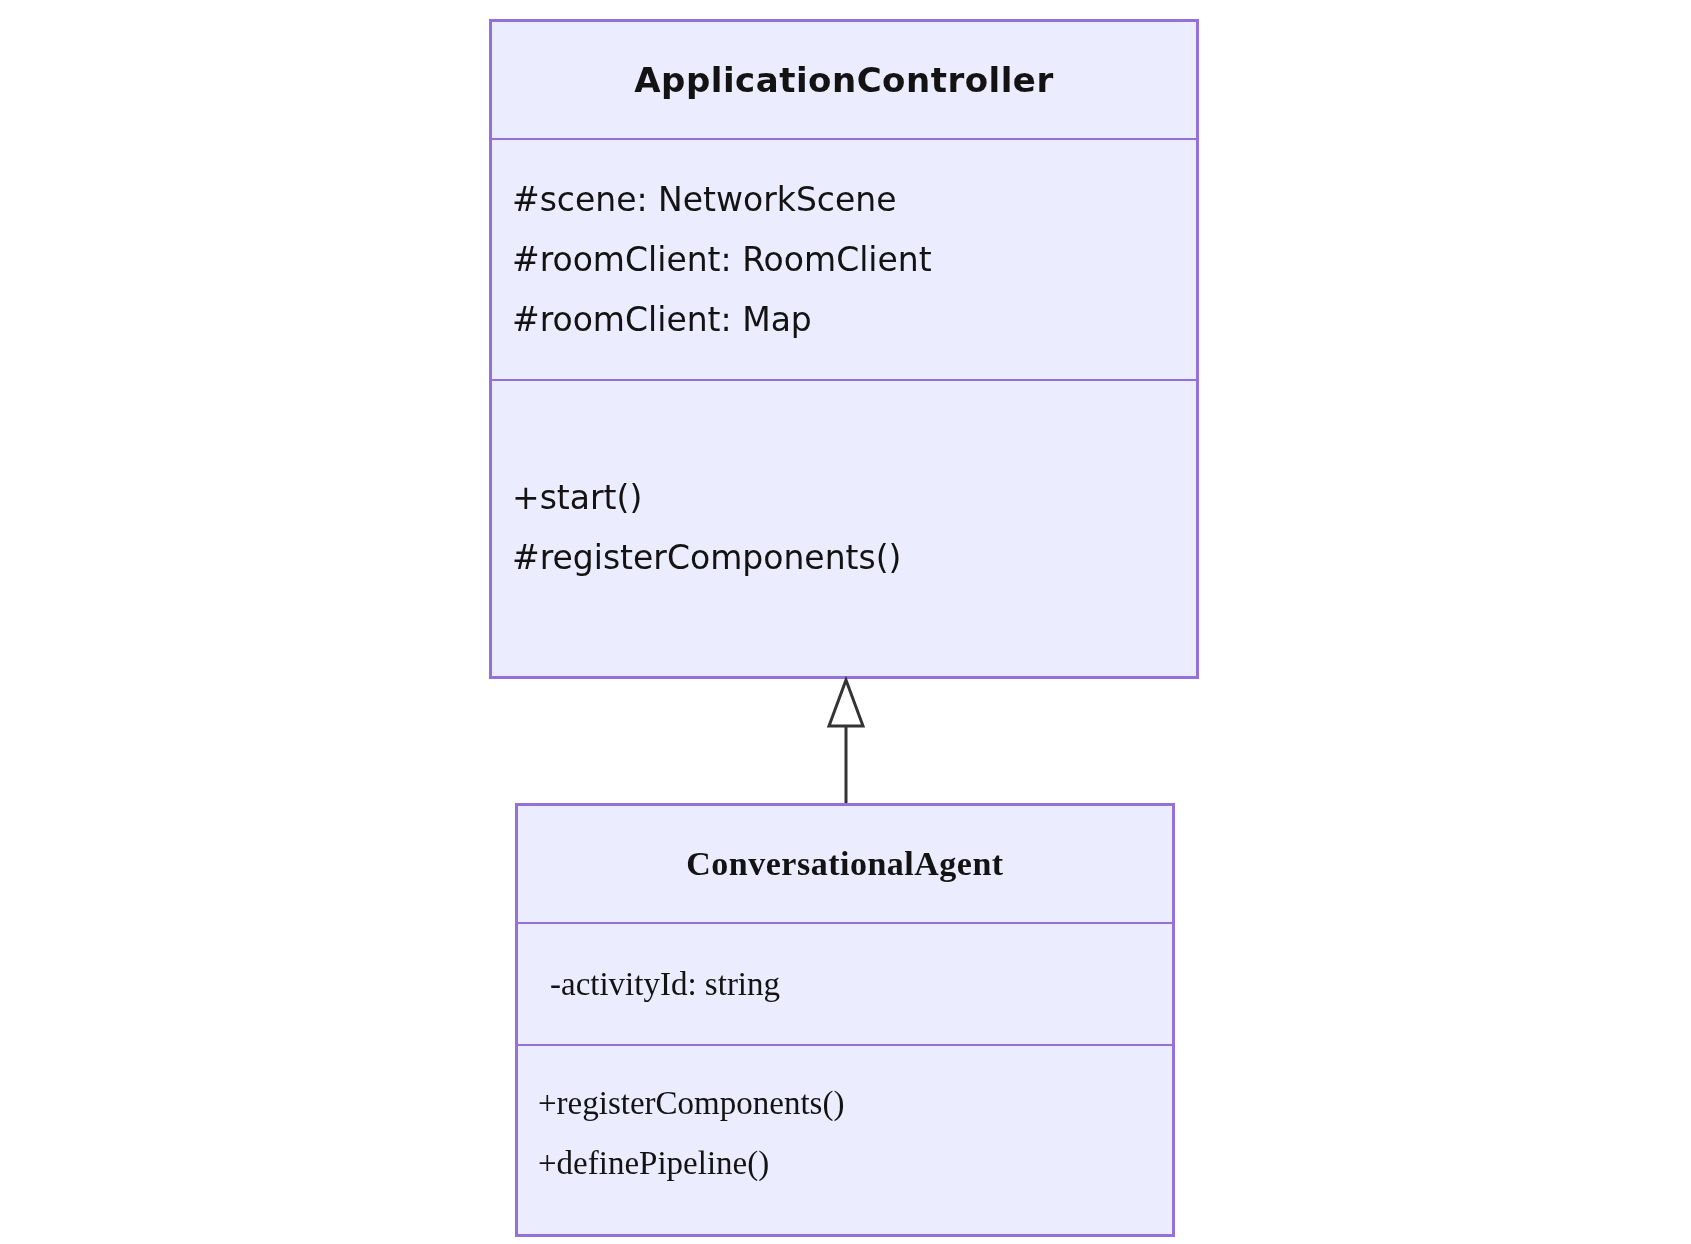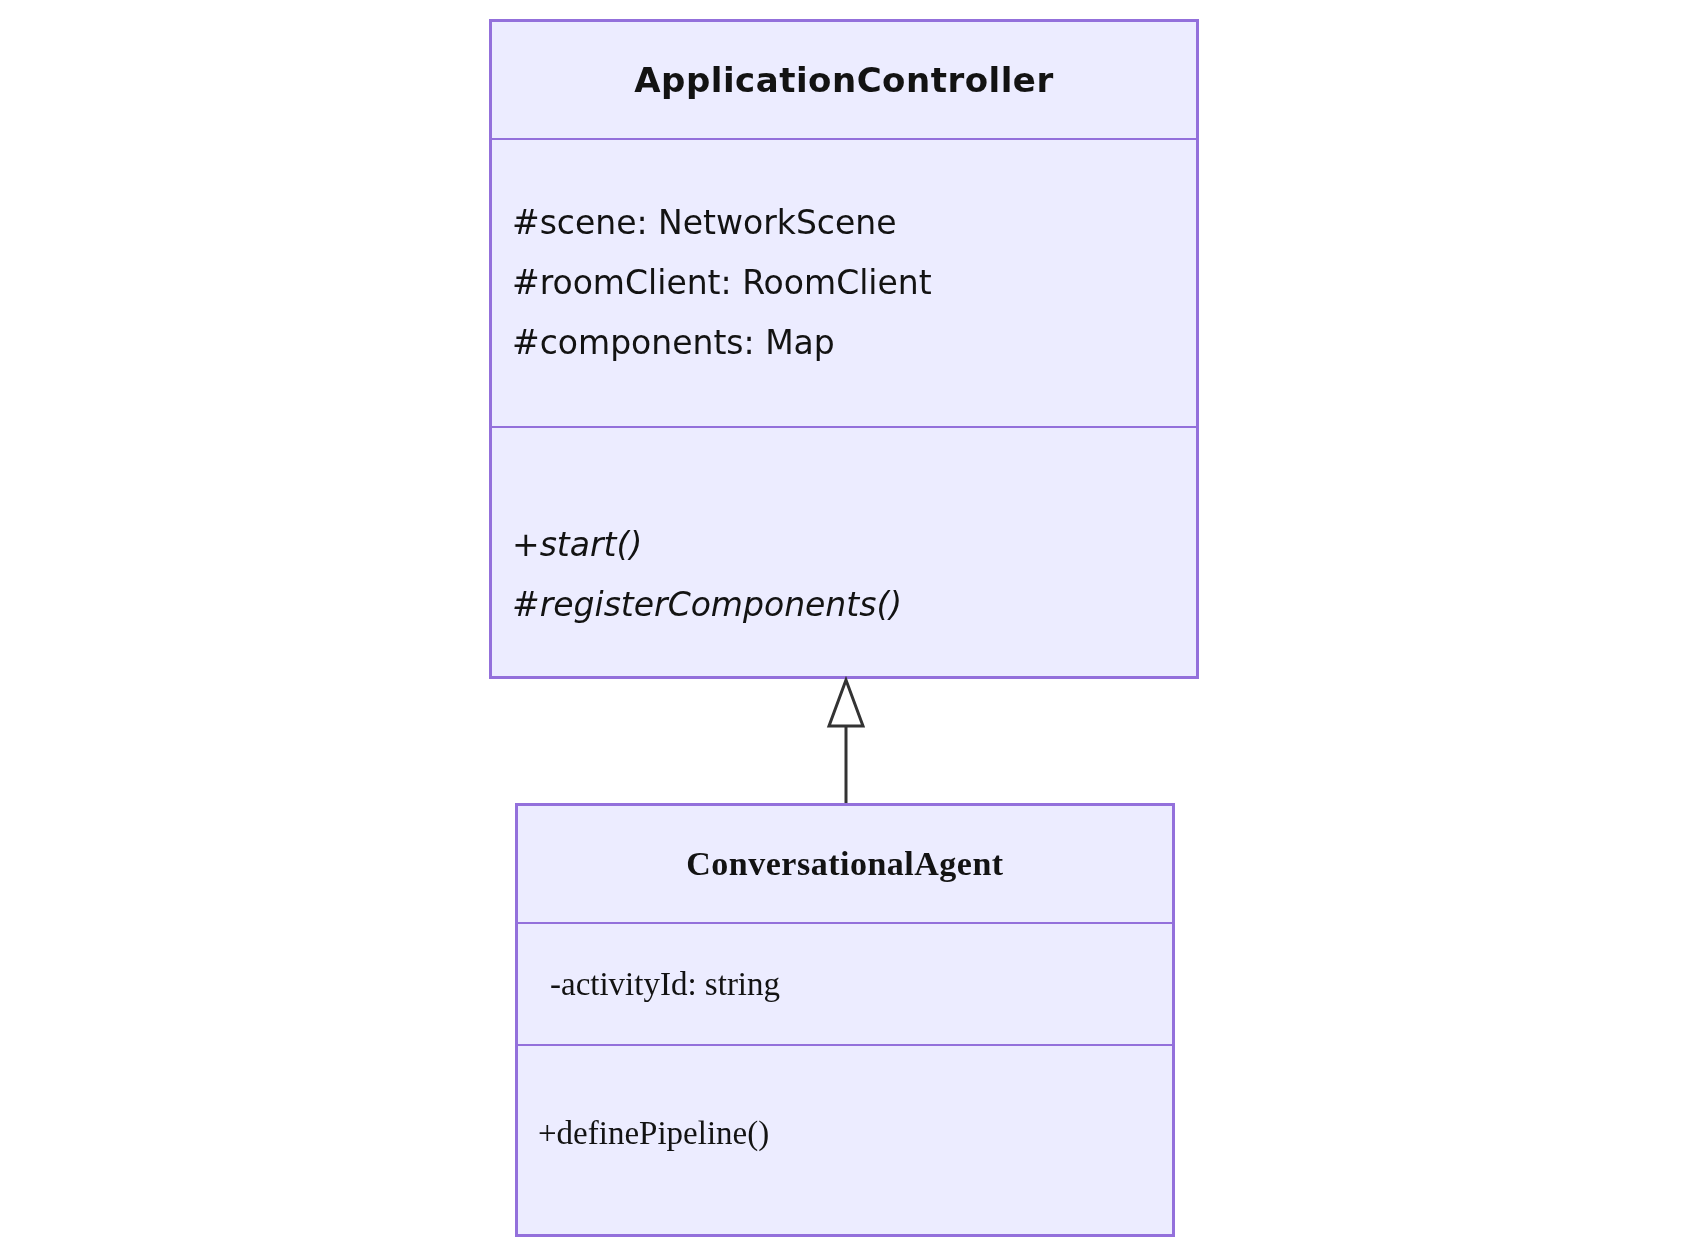--- a/index.html
+++ b/index.html
@@ -45,22 +45,22 @@
     letter-spacing: 0.5px;
   }
   .class-section {
     box-sizing: border-box;
     border-top: 2px solid var(--node_border, #9370DB);
     display: flex;
     flex-direction: column;
     justify-content: center;
     padding-left: 20px;
   }
-  #box-application .attrs-section   { height: 288px; }
-  #box-application .methods-section { height: 296px; font-style: italic; }
+  #box-application .attrs-section   { height: 241px; }
+  #box-application .methods-section { height: 296px; }
   #box-agent .attrs-section         { height: 122px; padding-left: 32px; }
   #box-agent .methods-section       { height: 176px; }
   .member {
     font-size: 33px;
     line-height: 60px;
     white-space: pre;
   }
   .edges {
     position: absolute;
     left: 0;
@@ -83,36 +83,37 @@
 </head>
 <body>
 
 <div class="canvas">
 
   <div class="class-box" id="box-application">
     <div class="class-title">ApplicationController</div>
     <div class="class-section attrs-section">
       <div class="member">#scene: NetworkScene</div>
       <div class="member">#roomClient: RoomClient</div>
-      <div class="member">#components: Map</div>
+      <div class="member">#roomClient: Map</div>
     </div>
     <div class="class-section methods-section">
       <div class="member">+start()</div>
       <div class="member">#registerComponents()</div>
     </div>
   </div>
 
   <svg class="edges" viewBox="0 0 1691 1244" aria-hidden="true">
     <line class="edge-line" x1="846" y1="726" x2="846" y2="804"></line>
     <polygon class="edge-arrowhead" points="846,680 829,726 863,726"></polygon>
   </svg>
 
   <div class="class-box" id="box-agent">
     <div class="class-title">ConversationalAgent</div>
     <div class="class-section attrs-section">
       <div class="member">-activityId: string</div>
     </div>
     <div class="class-section methods-section">
+      <div class="member">+registerComponents()</div>
       <div class="member">+definePipeline()</div>
     </div>
   </div>
 
 </div>
 
 </body></html>

